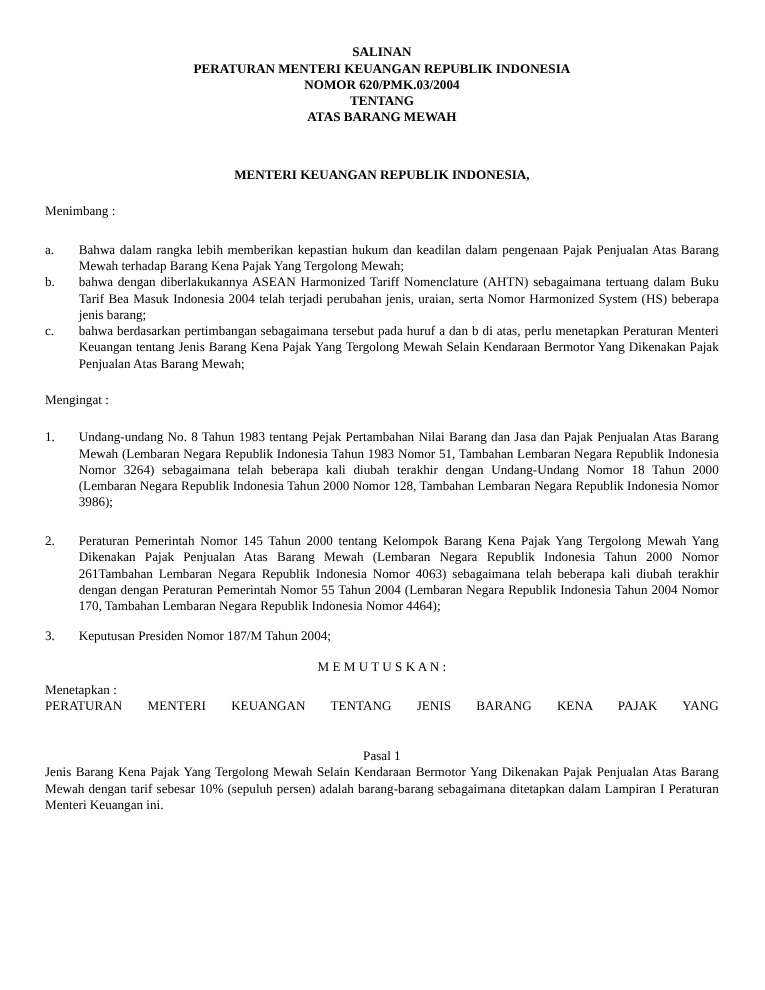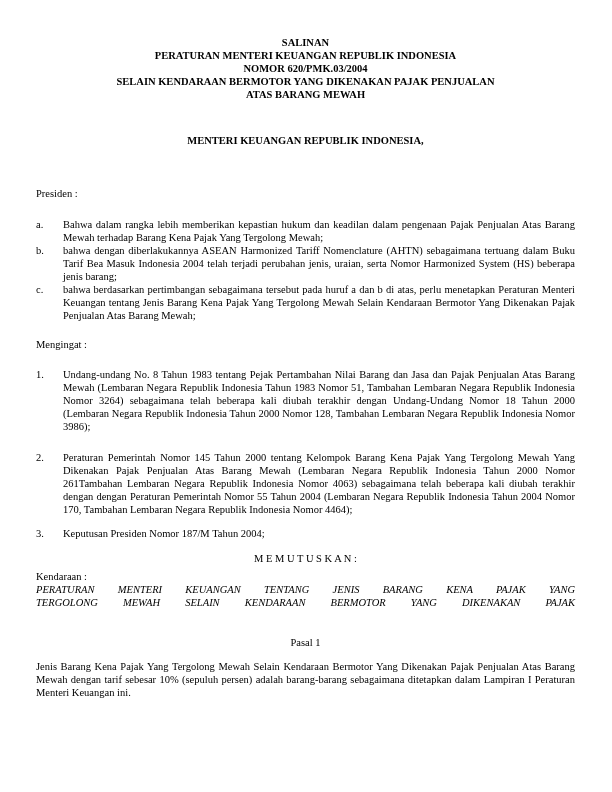--- a/index.html
+++ b/index.html
@@ -17,63 +17,62 @@
     font-size: 10.5px;
     line-height: 13px;
     padding: 36px 37px 0 36px;
     overflow: hidden;
   }
   .center { text-align: center; }
   .bold   { font-weight: bold; }
   .justify { text-align: justify; }
 
   .title-block   { margin-bottom: 33px; }
-  .issuer-line   { margin-bottom: 40px; }
+  .issuer-line   { margin-bottom: 16px; }
   .menimbang-label { margin-bottom: 18px; }
   .menimbang-list  { margin-bottom: 16px; }
   .mengingat-label { margin-bottom: 17px; margin-top: 13px; }
   .mengingat-item-1 { margin-bottom: 18px; }
   .mengingat-item-2 { margin-bottom: 11px; }
   .mengingat-item-3 { margin-bottom: 12px; }
   .memutuskan-line { margin-bottom: 5px; }
   .menetapkan-block { margin-bottom: 27px; }
-  .pasal-heading { margin-bottom: 11px; }
+  .pasal-heading { }
 
   .hang {
     position: relative;
     padding-left: 27px;
     text-align: justify;
   }
   .hang .marker {
     position: absolute;
     left: 0;
     top: 0;
   }
   .jline {
     text-align: justify;
     text-align-last: justify;
-    font-style: italic;
   }
 </style>
 </head>
 <body>
 
 <div class="page">
 
   <div class="title-block center bold">
     <div>SALINAN</div>
     <div>PERATURAN MENTERI KEUANGAN REPUBLIK INDONESIA</div>
     <div>NOMOR 620/PMK.03/2004</div>
-    <div>SELAIN KENDARAAN BERMOTOR YANG DIKENAKAN PAJAK PENJUALAN</div>
+    <div>TENTANG</div>
     <div>ATAS BARANG MEWAH</div>
   </div>
 
   <div class="issuer-line center bold">MENTERI KEUANGAN REPUBLIK INDONESIA,</div>
 
-  <div class="menimbang-label">Presiden :</div>
+  <div class="menimbang-label">Menimbang :</div>
 
   <div class="menimbang-list">
     <div class="hang">
       <span class="marker">a.</span>
       <span>Bahwa dalam rangka lebih memberikan kepastian hukum dan keadilan dalam pengenaan Pajak Penjualan Atas Barang Mewah terhadap Barang Kena Pajak Yang Tergolong Mewah;</span>
     </div>
     <div class="hang">
       <span class="marker">b.</span>
       <span>bahwa dengan diberlakukannya ASEAN Harmonized Tariff Nomenclature (AHTN) sebagaimana tertuang dalam Buku Tarif Bea Masuk Indonesia 2004 telah terjadi perubahan jenis, uraian, serta Nomor Harmonized System (HS) beberapa jenis barang;</span>
     </div>
@@ -96,22 +95,21 @@
   </div>
 
   <div class="hang mengingat-item-3">
     <span class="marker">3.</span>
     <span>Keputusan Presiden Nomor 187/M Tahun 2004;</span>
   </div>
 
   <div class="memutuskan-line center">M E M U T U S K A N :</div>
 
   <div class="menetapkan-block">
-    <div>Kendaraan :</div>
+    <div>Menetapkan :</div>
     <div class="jline">PERATURAN MENTERI KEUANGAN TENTANG  JENIS BARANG KENA PAJAK YANG</div>
-    <div class="jline">TERGOLONG MEWAH SELAIN KENDARAAN BERMOTOR YANG DIKENAKAN PAJAK</div>
   </div>
 
   <div class="pasal-heading center">Pasal 1</div>
 
   <div class="justify">Jenis Barang Kena Pajak Yang Tergolong Mewah Selain Kendaraan Bermotor Yang Dikenakan Pajak Penjualan Atas Barang Mewah dengan tarif sebesar 10% (sepuluh persen) adalah barang-barang sebagaimana ditetapkan dalam Lampiran I Peraturan Menteri Keuangan ini.</div>
 
 </div>
 
 </body></html>

